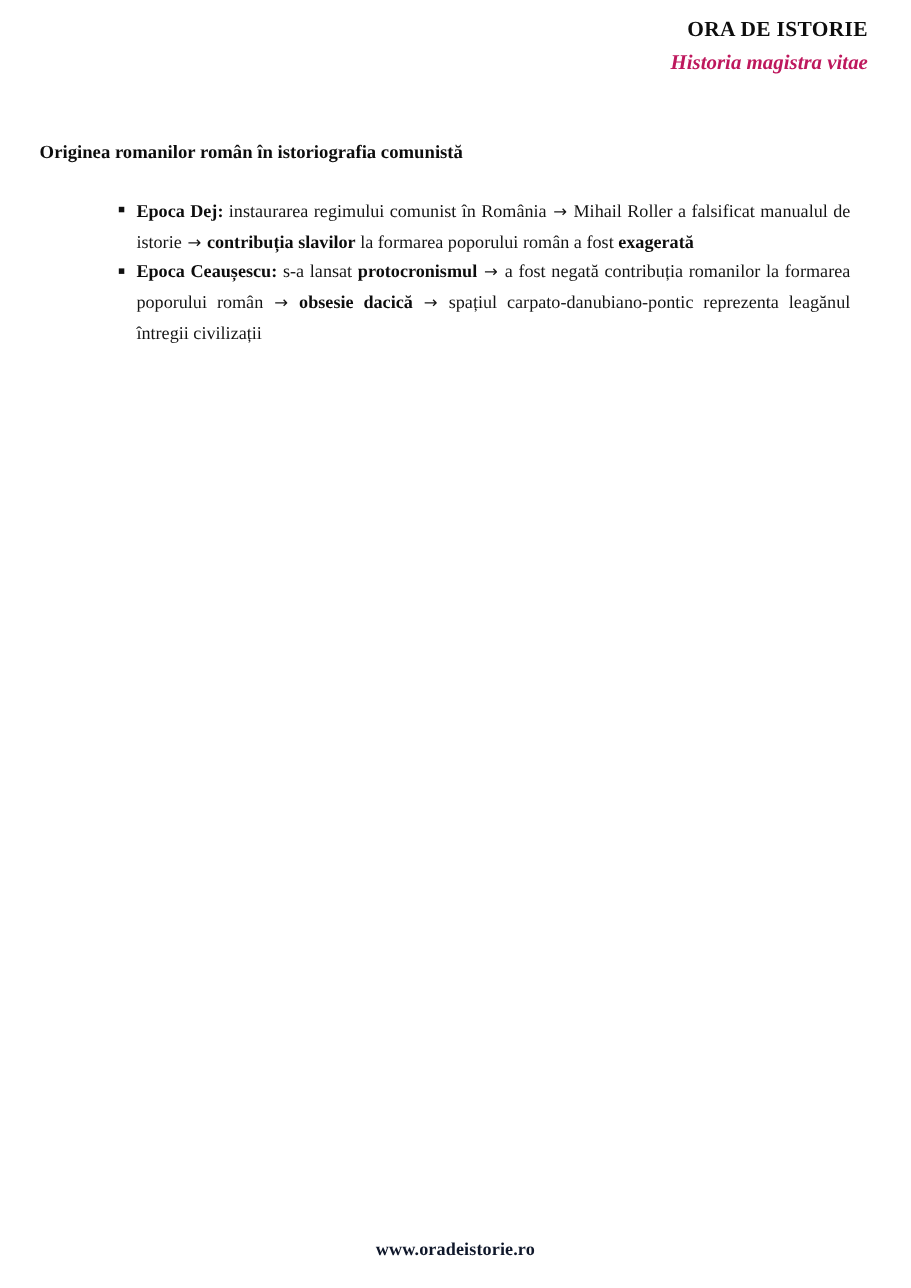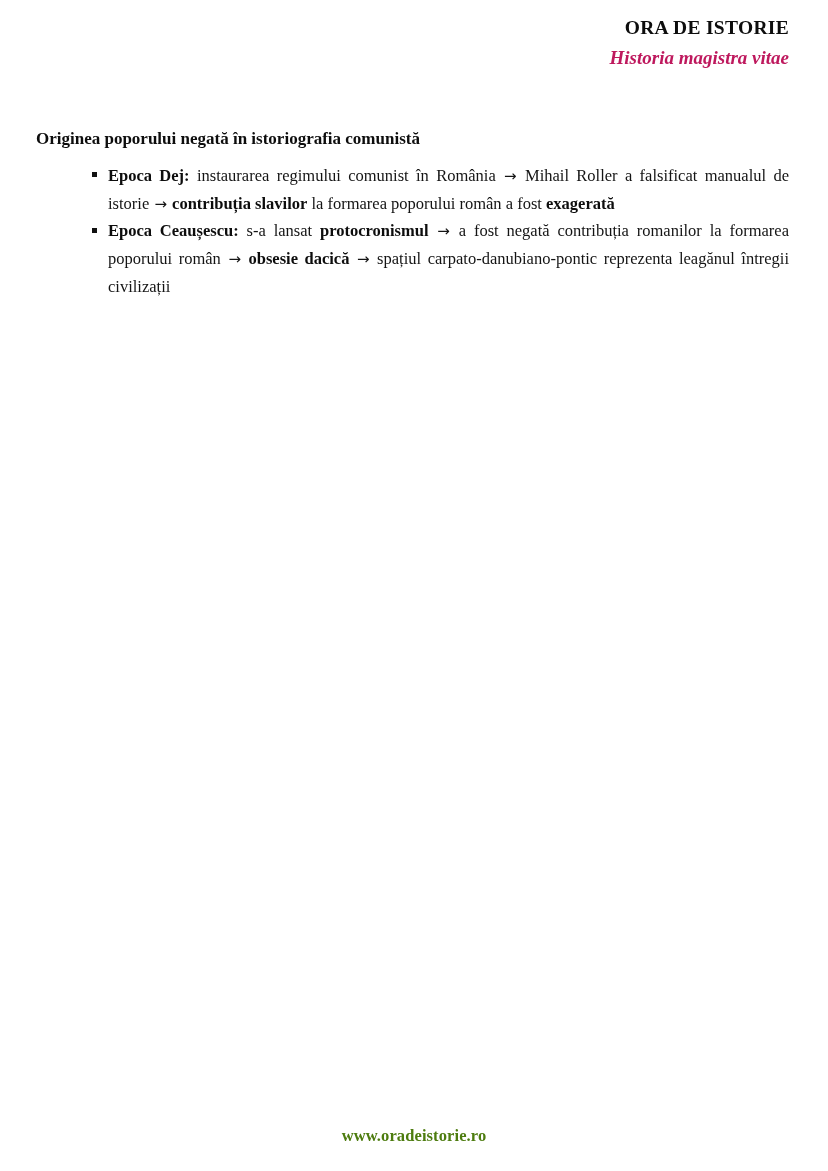--- a/index.html
+++ b/index.html
@@ -60,21 +60,21 @@
     font-weight: bold;
     color: #0d0d0d;
     line-height: 1.3;
   }
 
   .bullet-list {
     position: absolute;
     top: 162px;
     left: 92px;
     right: 39px;
-    margin: 0;
+    margin: 16px;
     padding: 0;
     list-style: none;
   }
 
   .bullet-item {
     position: relative;
     padding-left: 16px;
     margin: 0 0 0 0;
     font-size: 16.5px;
     line-height: 1.68;
@@ -113,35 +113,35 @@
 
   
   .doc-footer {
     position: absolute;
     left: 0;
     right: 0;
     top: 1126px;
     text-align: center;
     font-size: 16.5px;
     font-weight: bold;
-    color: #4d7c0f;
+    color: #0f172a;
     letter-spacing: 0.1px;
   }
 </style>
 </head>
 <body style="background: rgb(255, 255, 255);">
 
 <div class="page">
 
   <header class="doc-header">
     <div class="header-title">ORA DE ISTORIE</div>
     <div class="header-motto" style="color: #be185d;">Historia magistra vitae</div>
   </header>
 
-  <h1 class="doc-title">Originea poporului negată în istoriografia comunistă</h1>
+  <h1 class="doc-title">Originea romanilor român în istoriografia comunistă</h1>
 
   <ul class="bullet-list">
     <li class="bullet-item">
       <span class="bullet-marker"></span>
       <span class="bullet-body"><b>Epoca Dej:</b><span> instaurarea regimului comunist în România </span><span class="arrow">→</span><span> Mihail Roller a falsificat manualul de istorie </span><span class="arrow">→</span><b> contribuția slavilor</b><span> la formarea poporului român a fost </span><b>exagerată</b></span>
     </li>
     <li class="bullet-item">
       <span class="bullet-marker"></span>
       <span class="bullet-body"><b>Epoca Ceaușescu:</b><span> s-a lansat </span><b>protocronismul</b><span> </span><span class="arrow">→</span><span> a fost negată contribuția romanilor la formarea poporului român </span><span class="arrow">→</span><b> obsesie dacică</b><span> </span><span class="arrow">→</span><span> spațiul carpato-danubiano-pontic reprezenta leagănul întregii civilizații</span></span>
     </li>

